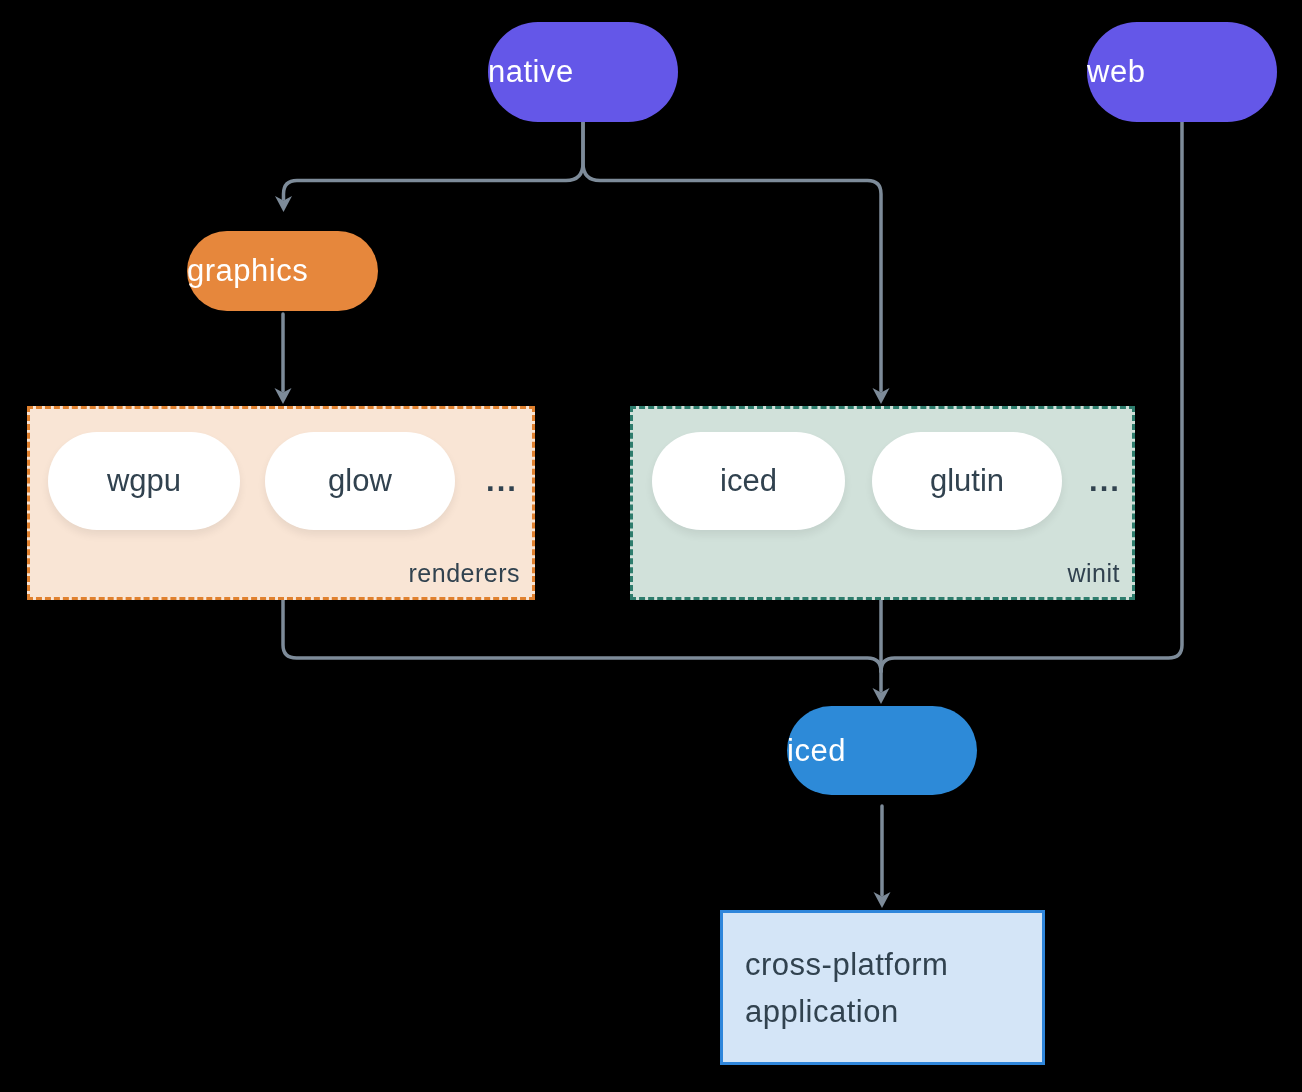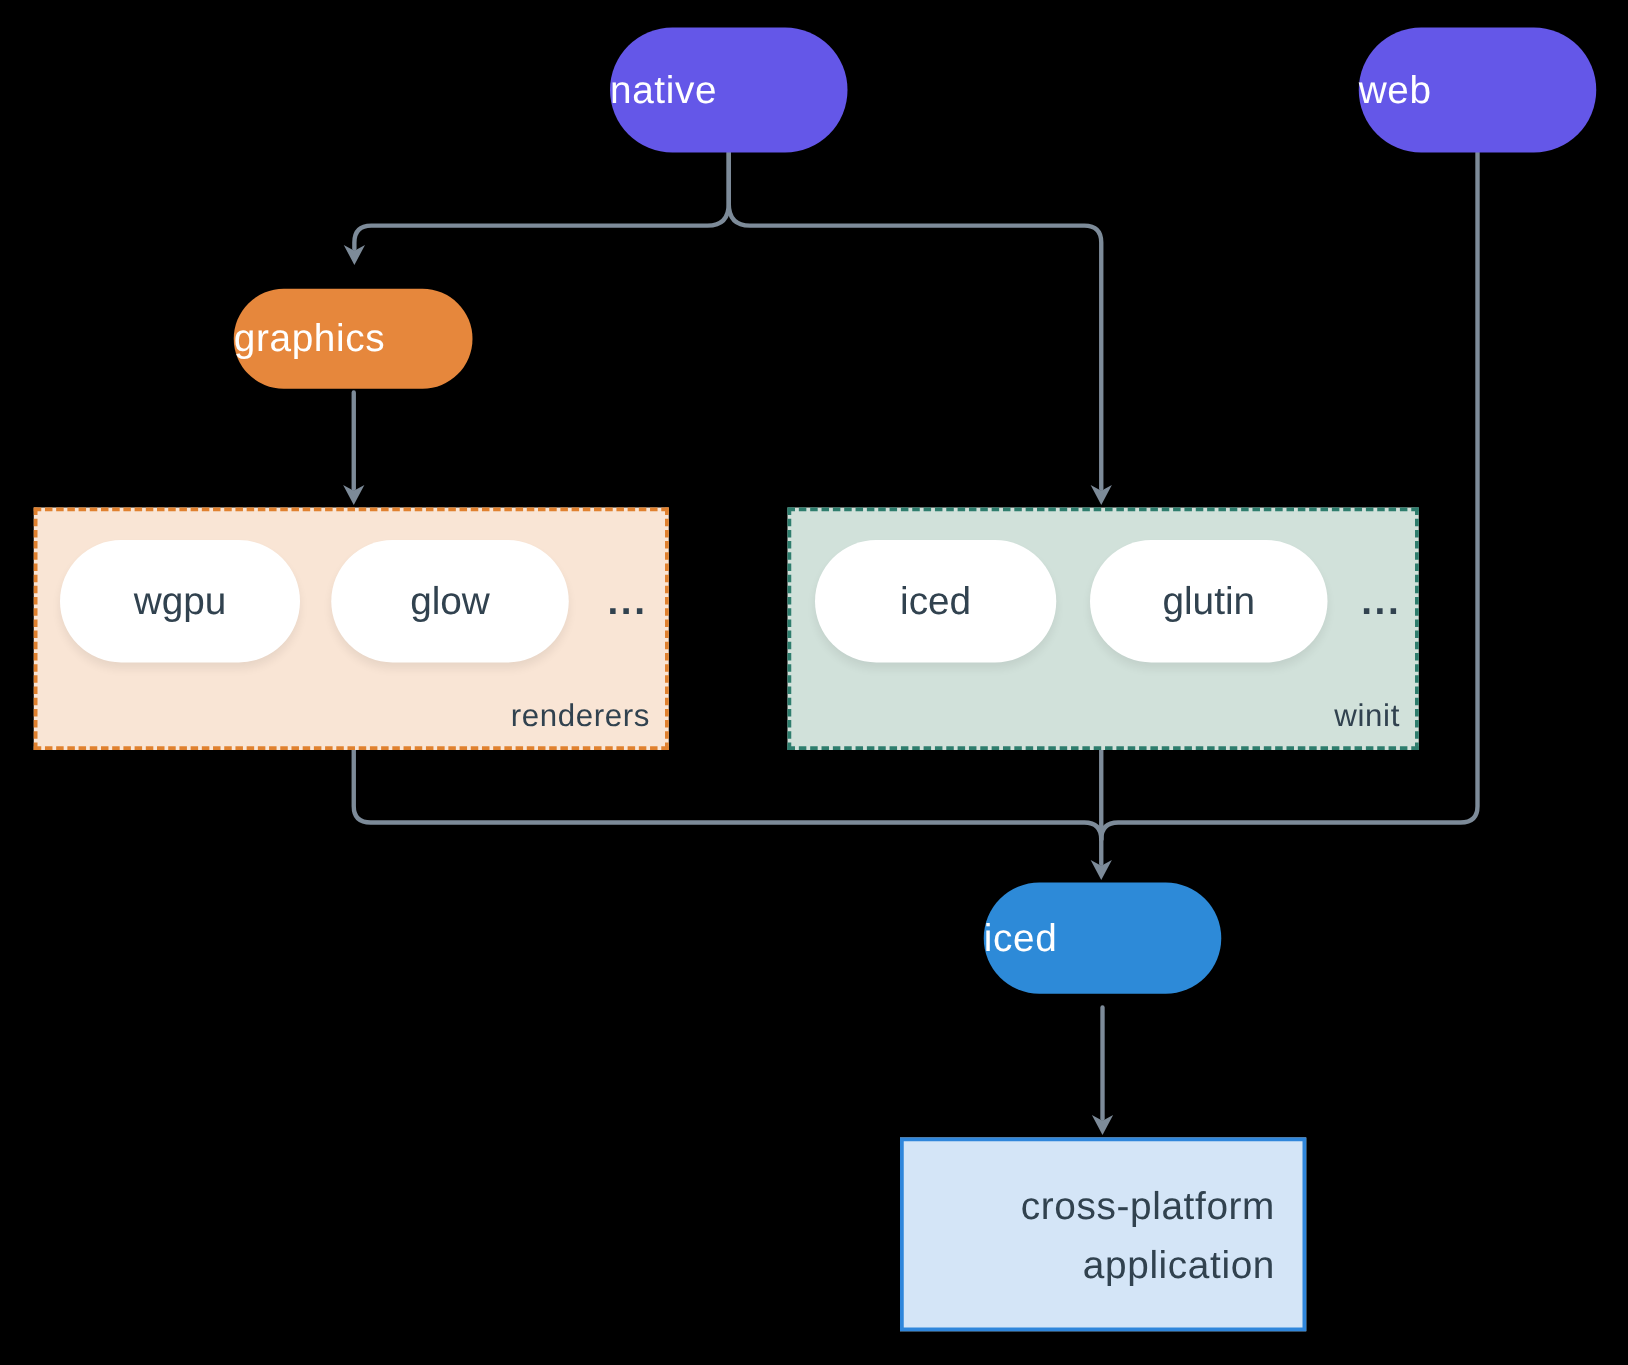--- a/index.html
+++ b/index.html
@@ -53,21 +53,21 @@
     color:var(--c-dark_text);font-size:31px;font-weight:700;letter-spacing:2px;
   }
   #group-renderers .ellipsis{left:437px;}
   #group-shells .ellipsis{left:437px;}
   .group-label{
     position:absolute;right:12px;bottom:9px;color:var(--c-dark_text);font-size:25px;letter-spacing:0.5px;
   }
   #app-box{
     position:absolute;left:720px;top:910px;width:325px;height:155px;box-sizing:border-box;
     background:var(--c-app_bg);border:3px solid var(--c-app_border);
-    display:flex;align-items:center;justify-content:center;text-align:right;
+    display:flex;align-items:center;justify-content:center;text-align:left;
     color:var(--c-dark_text);font-size:31px;line-height:47px;padding:0 22px;letter-spacing:0.5px;
   }
 </style>
 </head>
 <body>
 
 <div class="canvas">
 
   <svg class="edges" width="1302" height="1092" viewBox="0 0 1302 1092">
     <path class="line" d="M583,122 L583,163 Q583,180.5 566,180.5 L297,180.5 Q283.5,180.5 283.5,194 L283.5,199"></path>

